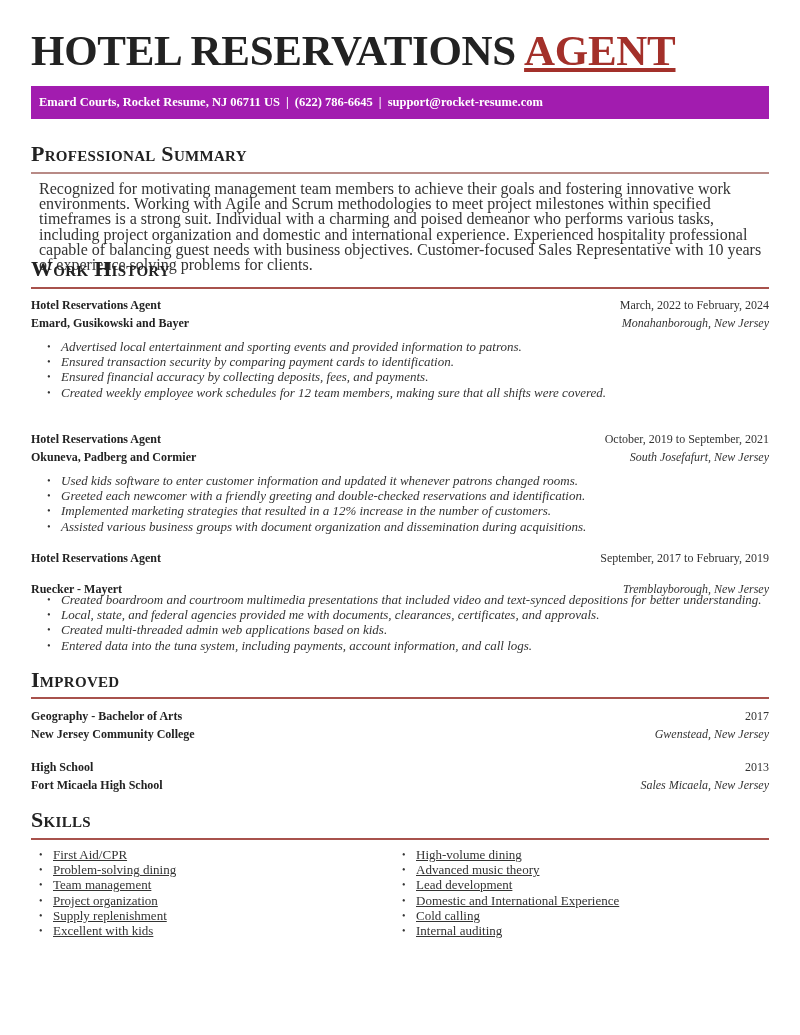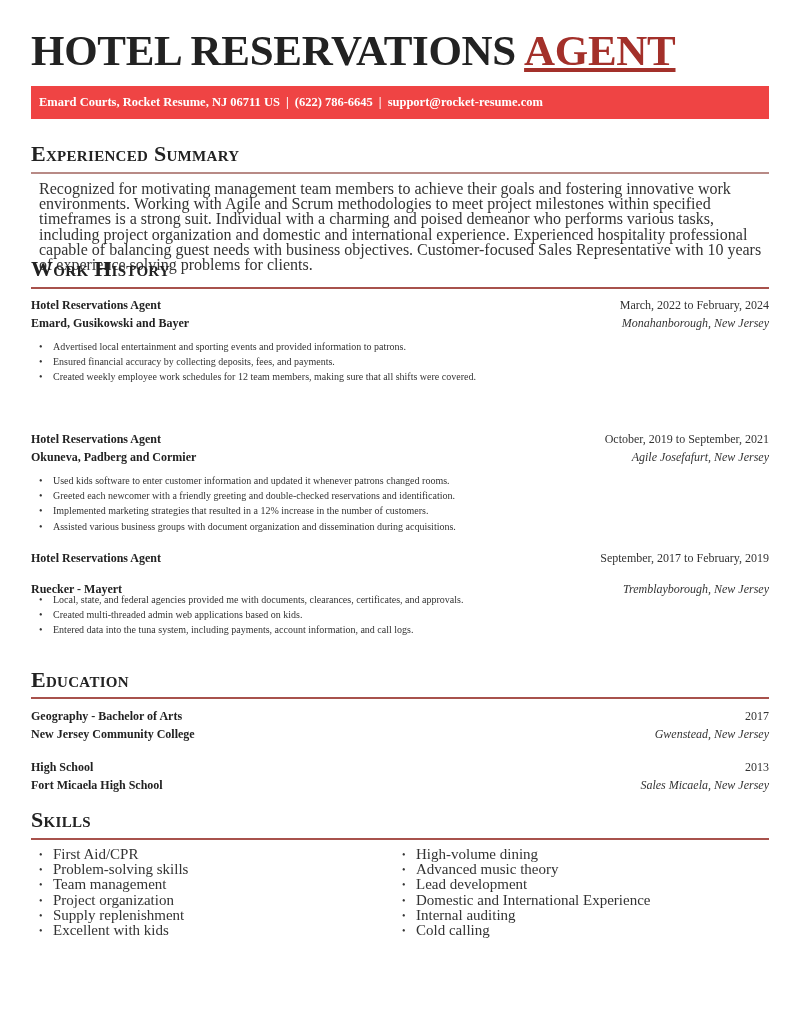--- a/index.html
+++ b/index.html
@@ -31,21 +31,21 @@
       white-space: nowrap;
       color: #222222;
     }
     .title .accent { color: #a3302a; text-decoration: underline; }
     .contact-bar {
       position: absolute;
       top: 86px;
       left: 0;
       width: 738px;
       height: 33px;
-      background: #ef4444;
+      background: #a21caf;
       color: #ffffff;
       font-size: 12.5px;
       font-weight: bold;
       line-height: 33px;
       padding-left: 8px;
       white-space: nowrap;
     }
     .contact-bar .sep { padding: 0 6px; }
 
     .section-title {
@@ -86,47 +86,49 @@
       font-size: 12px;
       line-height: 16px;
       white-space: nowrap;
     }
     .job-row .left { font-weight: bold; color: #222; }
     .job-row .right { color: #333; }
     .job-row .right.italic { font-style: italic; }
 
     ul.bullets {
       position: absolute;
-      left: 0;
+      left: 8px;
       width: 738px;
       list-style: none;
-      font-size: 10px;
+      font-size: 13px;
       line-height: 15.2px;
       color: #333333;
+      font-style: italic;
     }
     ul.bullets li {
       position: relative;
       padding-left: 22px;
       white-space: nowrap;
     }
     ul.bullets li::before {
       content: "•";
       position: absolute;
       left: 8px;
       top: 0;
       font-size: 10px;
       color: #333;
     }
 
     .skills-col {
       position: absolute;
       list-style: none;
-      font-size: 15px;
+      font-size: 13px;
       line-height: 15.2px;
       color: #333333;
+      text-decoration: underline;
     }
     .skills-col li {
       position: relative;
       padding-left: 22px;
       white-space: nowrap;
     }
     .skills-col li::before {
       content: "•";
       position: absolute;
       left: 8px;
@@ -139,71 +141,73 @@
 <body>
 
 <div class="page">
 
   <h1 class="title"><span>HOTEL RESERVATIONS</span> <span class="accent">AGENT</span></h1>
 
   <div class="contact-bar">
     <span>Emard Courts, Rocket Resume, NJ 06711 US</span><span class="sep">|</span><span>(622) 786-6645</span><span class="sep">|</span><span>support@rocket-resume.com</span>
   </div>
 
-  <h2 class="section-title" style="top:141px">Experienced Summary</h2>
+  <h2 class="section-title" style="top:141px">Professional Summary</h2>
   <div class="rule" style="top:172px"></div>
   <p class="summary" style="top:181px">Recognized for motivating management team members to achieve their goals and fostering innovative work environments. Working with Agile and Scrum methodologies to meet project milestones within specified timeframes is a strong suit. Individual with a charming and poised demeanor who performs various tasks, including project organization and domestic and international experience. Experienced hospitality professional capable of balancing guest needs with business objectives. Customer-focused Sales Representative with 10 years of experience solving problems for clients.</p>
 
   <h2 class="section-title" style="top:256px">Work History</h2>
   <div class="rule dark" style="top:287px"></div>
 
   <div class="job-row" style="top:297px">
     <span class="left">Hotel Reservations Agent</span>
     <span class="right">March, 2022 to February, 2024</span>
   </div>
   <div class="job-row" style="top:315px">
     <span class="left">Emard, Gusikowski and Bayer</span>
     <span class="right italic">Monahanborough, New Jersey</span>
   </div>
   <ul class="bullets" style="top:339px">
     <li>Advertised local entertainment and sporting events and provided information to patrons.</li>
+    <li>Ensured transaction security by comparing payment cards to identification.</li>
     <li>Ensured financial accuracy by collecting deposits, fees, and payments.</li>
     <li>Created weekly employee work schedules for 12 team members, making sure that all shifts were covered.</li>
   </ul>
 
   <div class="job-row" style="top:431px">
     <span class="left">Hotel Reservations Agent</span>
     <span class="right">October, 2019 to September, 2021</span>
   </div>
   <div class="job-row" style="top:449px">
     <span class="left">Okuneva, Padberg and Cormier</span>
-    <span class="right italic">Agile Josefafurt, New Jersey</span>
+    <span class="right italic">South Josefafurt, New Jersey</span>
   </div>
   <ul class="bullets" style="top:473px">
     <li>Used kids software to enter customer information and updated it whenever patrons changed rooms.</li>
     <li>Greeted each newcomer with a friendly greeting and double-checked reservations and identification.</li>
     <li>Implemented marketing strategies that resulted in a 12% increase in the number of customers.</li>
     <li>Assisted various business groups with document organization and dissemination during acquisitions.</li>
   </ul>
 
   <div class="job-row" style="top:550px">
     <span class="left">Hotel Reservations Agent</span>
     <span class="right">September, 2017 to February, 2019</span>
   </div>
   <div class="job-row" style="top:581px">
     <span class="left">Ruecker - Mayert</span>
     <span class="right italic">Tremblayborough, New Jersey</span>
   </div>
   <ul class="bullets" style="top:592px">
+    <li>Created boardroom and courtroom multimedia presentations that included video and text-synced depositions for better understanding.</li>
     <li>Local, state, and federal agencies provided me with documents, clearances, certificates, and approvals.</li>
     <li>Created multi-threaded admin web applications based on kids.</li>
     <li>Entered data into the tuna system, including payments, account information, and call logs.</li>
   </ul>
 
-  <h2 class="section-title" style="top:667px">Education</h2>
+  <h2 class="section-title" style="top:667px">Improved</h2>
   <div class="rule dark" style="top:697px"></div>
 
   <div class="job-row" style="top:708px">
     <span class="left">Geography - Bachelor of Arts</span>
     <span class="right">2017</span>
   </div>
   <div class="job-row" style="top:726px">
     <span class="left">New Jersey Community College</span>
     <span class="right italic">Gwenstead, New Jersey</span>
   </div>
@@ -215,28 +219,28 @@
   <div class="job-row" style="top:777px">
     <span class="left">Fort Micaela High School</span>
     <span class="right italic">Sales Micaela, New Jersey</span>
   </div>
 
   <h2 class="section-title" style="top:807px">Skills</h2>
   <div class="rule dark" style="top:838px"></div>
 
   <ul class="skills-col" style="top:847px; left:0; width:360px;">
     <li>First Aid/CPR</li>
-    <li>Problem-solving skills</li>
+    <li>Problem-solving dining</li>
     <li>Team management</li>
     <li>Project organization</li>
     <li>Supply replenishment</li>
     <li>Excellent with kids</li>
   </ul>
   <ul class="skills-col" style="top:847px; left:363px; width:375px;">
     <li>High-volume dining</li>
     <li>Advanced music theory</li>
     <li>Lead development</li>
     <li>Domestic and International Experience</li>
+    <li>Cold calling</li>
     <li>Internal auditing</li>
-    <li>Cold calling</li>
   </ul>
 
 </div>
 
 </body></html>

